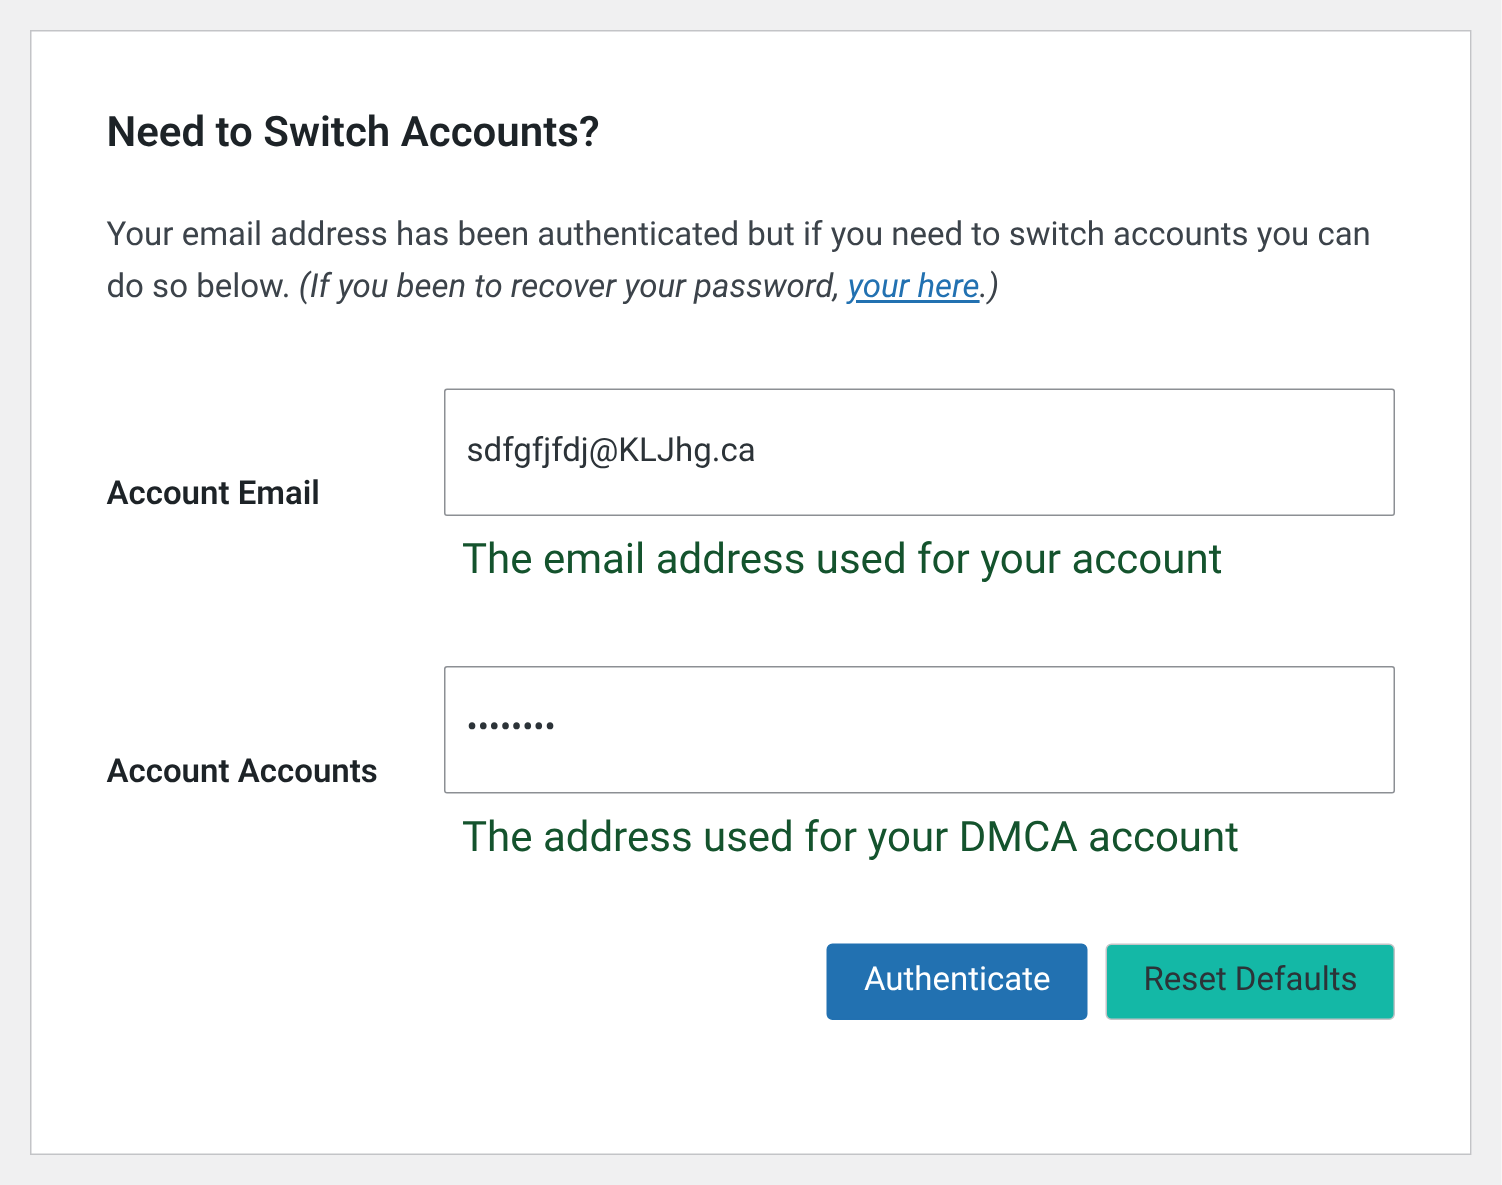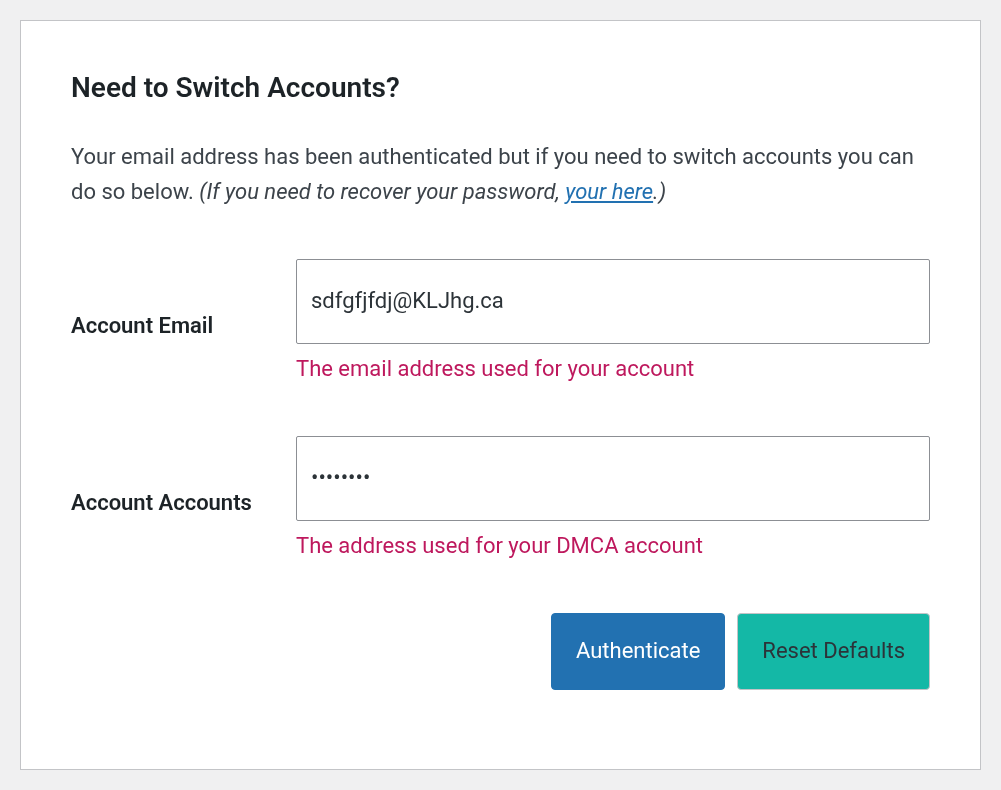--- a/index.html
+++ b/index.html
@@ -78,34 +78,35 @@
       font-size: 22px;
       border: 1px solid #8c8f94;
       border-radius: 2px;
       background: #ffffff;
       color: #2c3338;
       font-family: inherit;
       line-height: 1.4;
     }
     
     .form-help {
-      font-size: 22px;
-      color: #be185d;
+      font-size: 28px;
+      color: #14532d;
       margin-top: 12px;
+      margin-left: 12px;
     }
     
     .button-row {
       display: flex;
       justify-content: flex-end;
       gap: 12px;
       margin-top: 30px;
     }
     
     .btn {
-      padding: 23px 24px;
+      padding: 10px 24px;
       font-size: 22px;
       border-radius: 4px;
       cursor: pointer;
       font-family: inherit;
       line-height: 1.3;
     }
     
     .btn-primary {
       background: #2271b1;
       border: 1px solid #2271b1;
@@ -118,21 +119,21 @@
       color: #2c3338;
     }
   </style>
 </head>
 <body>
 
 <div class="panel">
   <h2 class="panel-title">Need to Switch Accounts?</h2>
 
   <p class="panel-description">
-    <span>Your email address has been authenticated but if you need to switch accounts you can do so below. </span><span class="italic"><span>(If you need to recover your password, </span><a href="#">your here</a><span>.)</span></span>
+    <span>Your email address has been authenticated but if you need to switch accounts you can do so below. </span><span class="italic"><span>(If you been to recover your password, </span><a href="#">your here</a><span>.)</span></span>
   </p>
 
   <div class="form-table">
 
     <div class="form-row">
       <div class="form-label">Account Email</div>
       <div class="form-field">
         <input type="text" class="form-input" value="sdfgfjfdj@KLJhg.ca" style="">
         <div class="form-help">The email address used for your account</div>
       </div>

